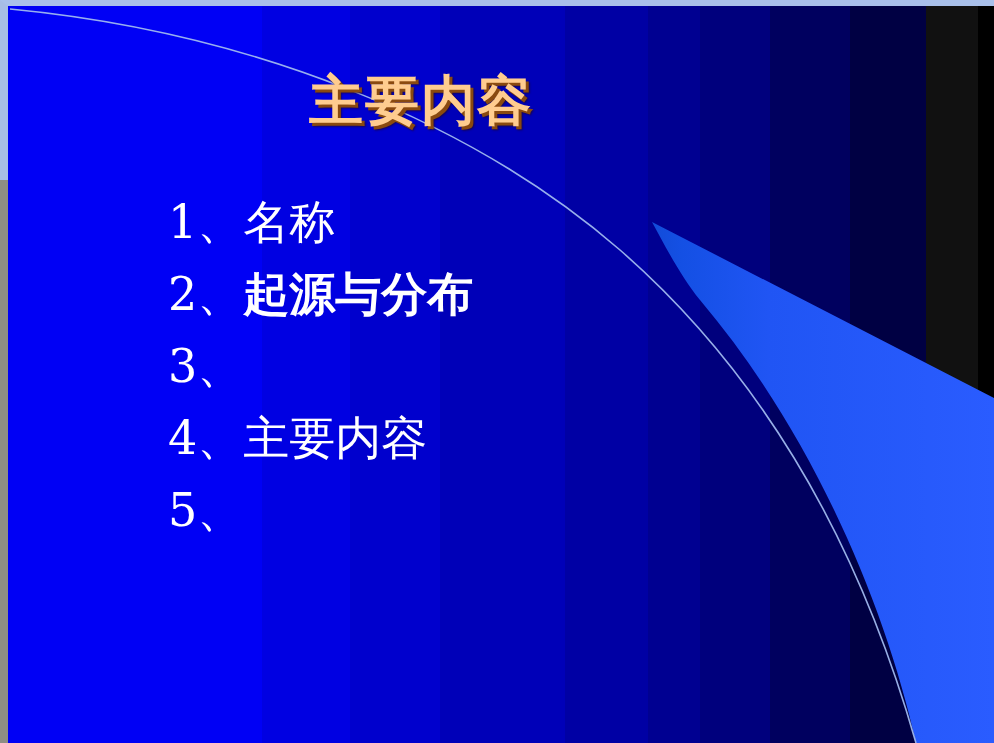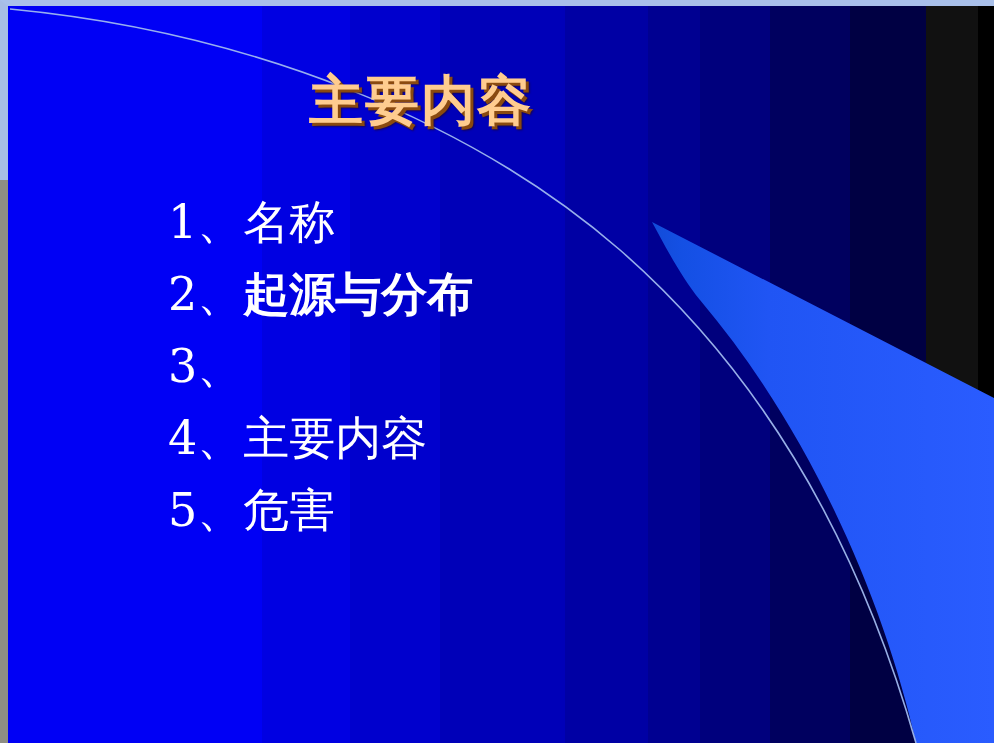--- a/index.html
+++ b/index.html
@@ -203,18 +203,17 @@
         <span class="line-num" style="color: rgb(255, 255, 255);">3、</span>
       </li>
 
       <li class="body-line">
         <span class="line-num" style="color: rgb(255, 255, 255);">4、</span>
         <span class="line-text" style="color: rgb(255, 255, 255);">主要内容</span>
       </li>
 
       <li class="body-line">
         <span class="line-num" style="color: rgb(255, 255, 255);">5、</span>
-        <span class="line-text" style="color: rgb(255, 255, 255);">危害</span>
       </li>
 
     </ul>
   </div>
 </div>
 
 </body></html>

